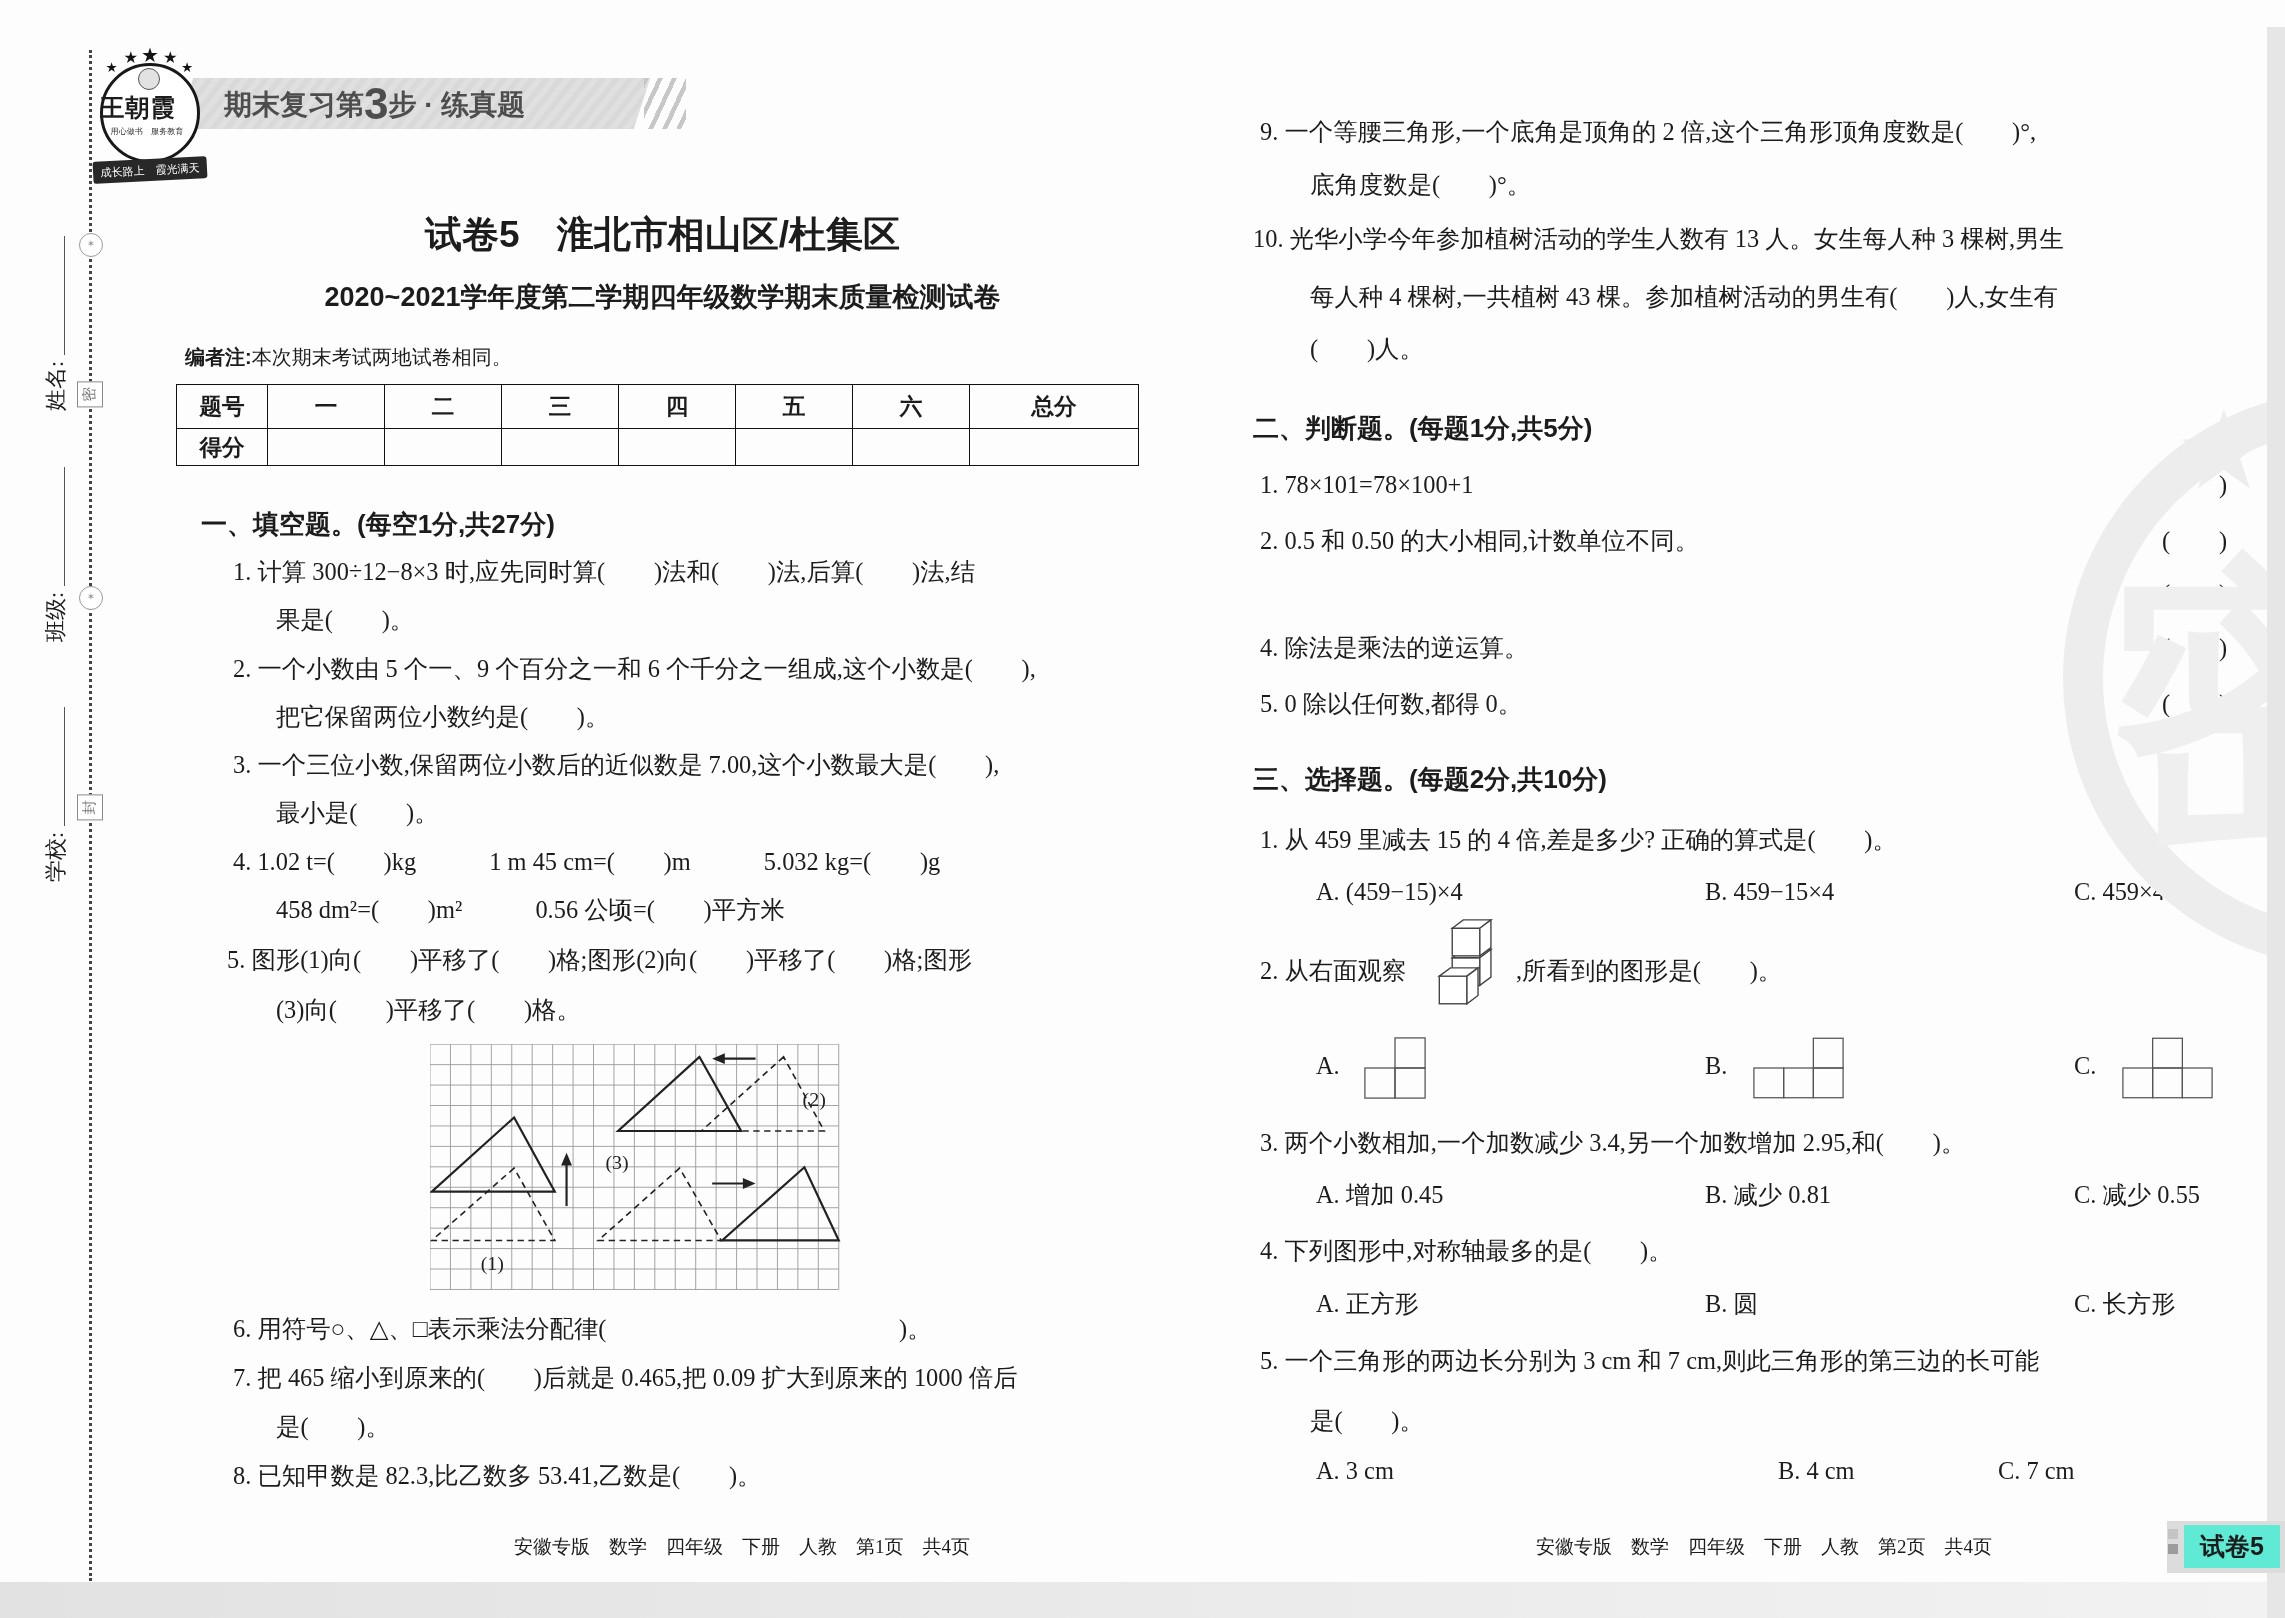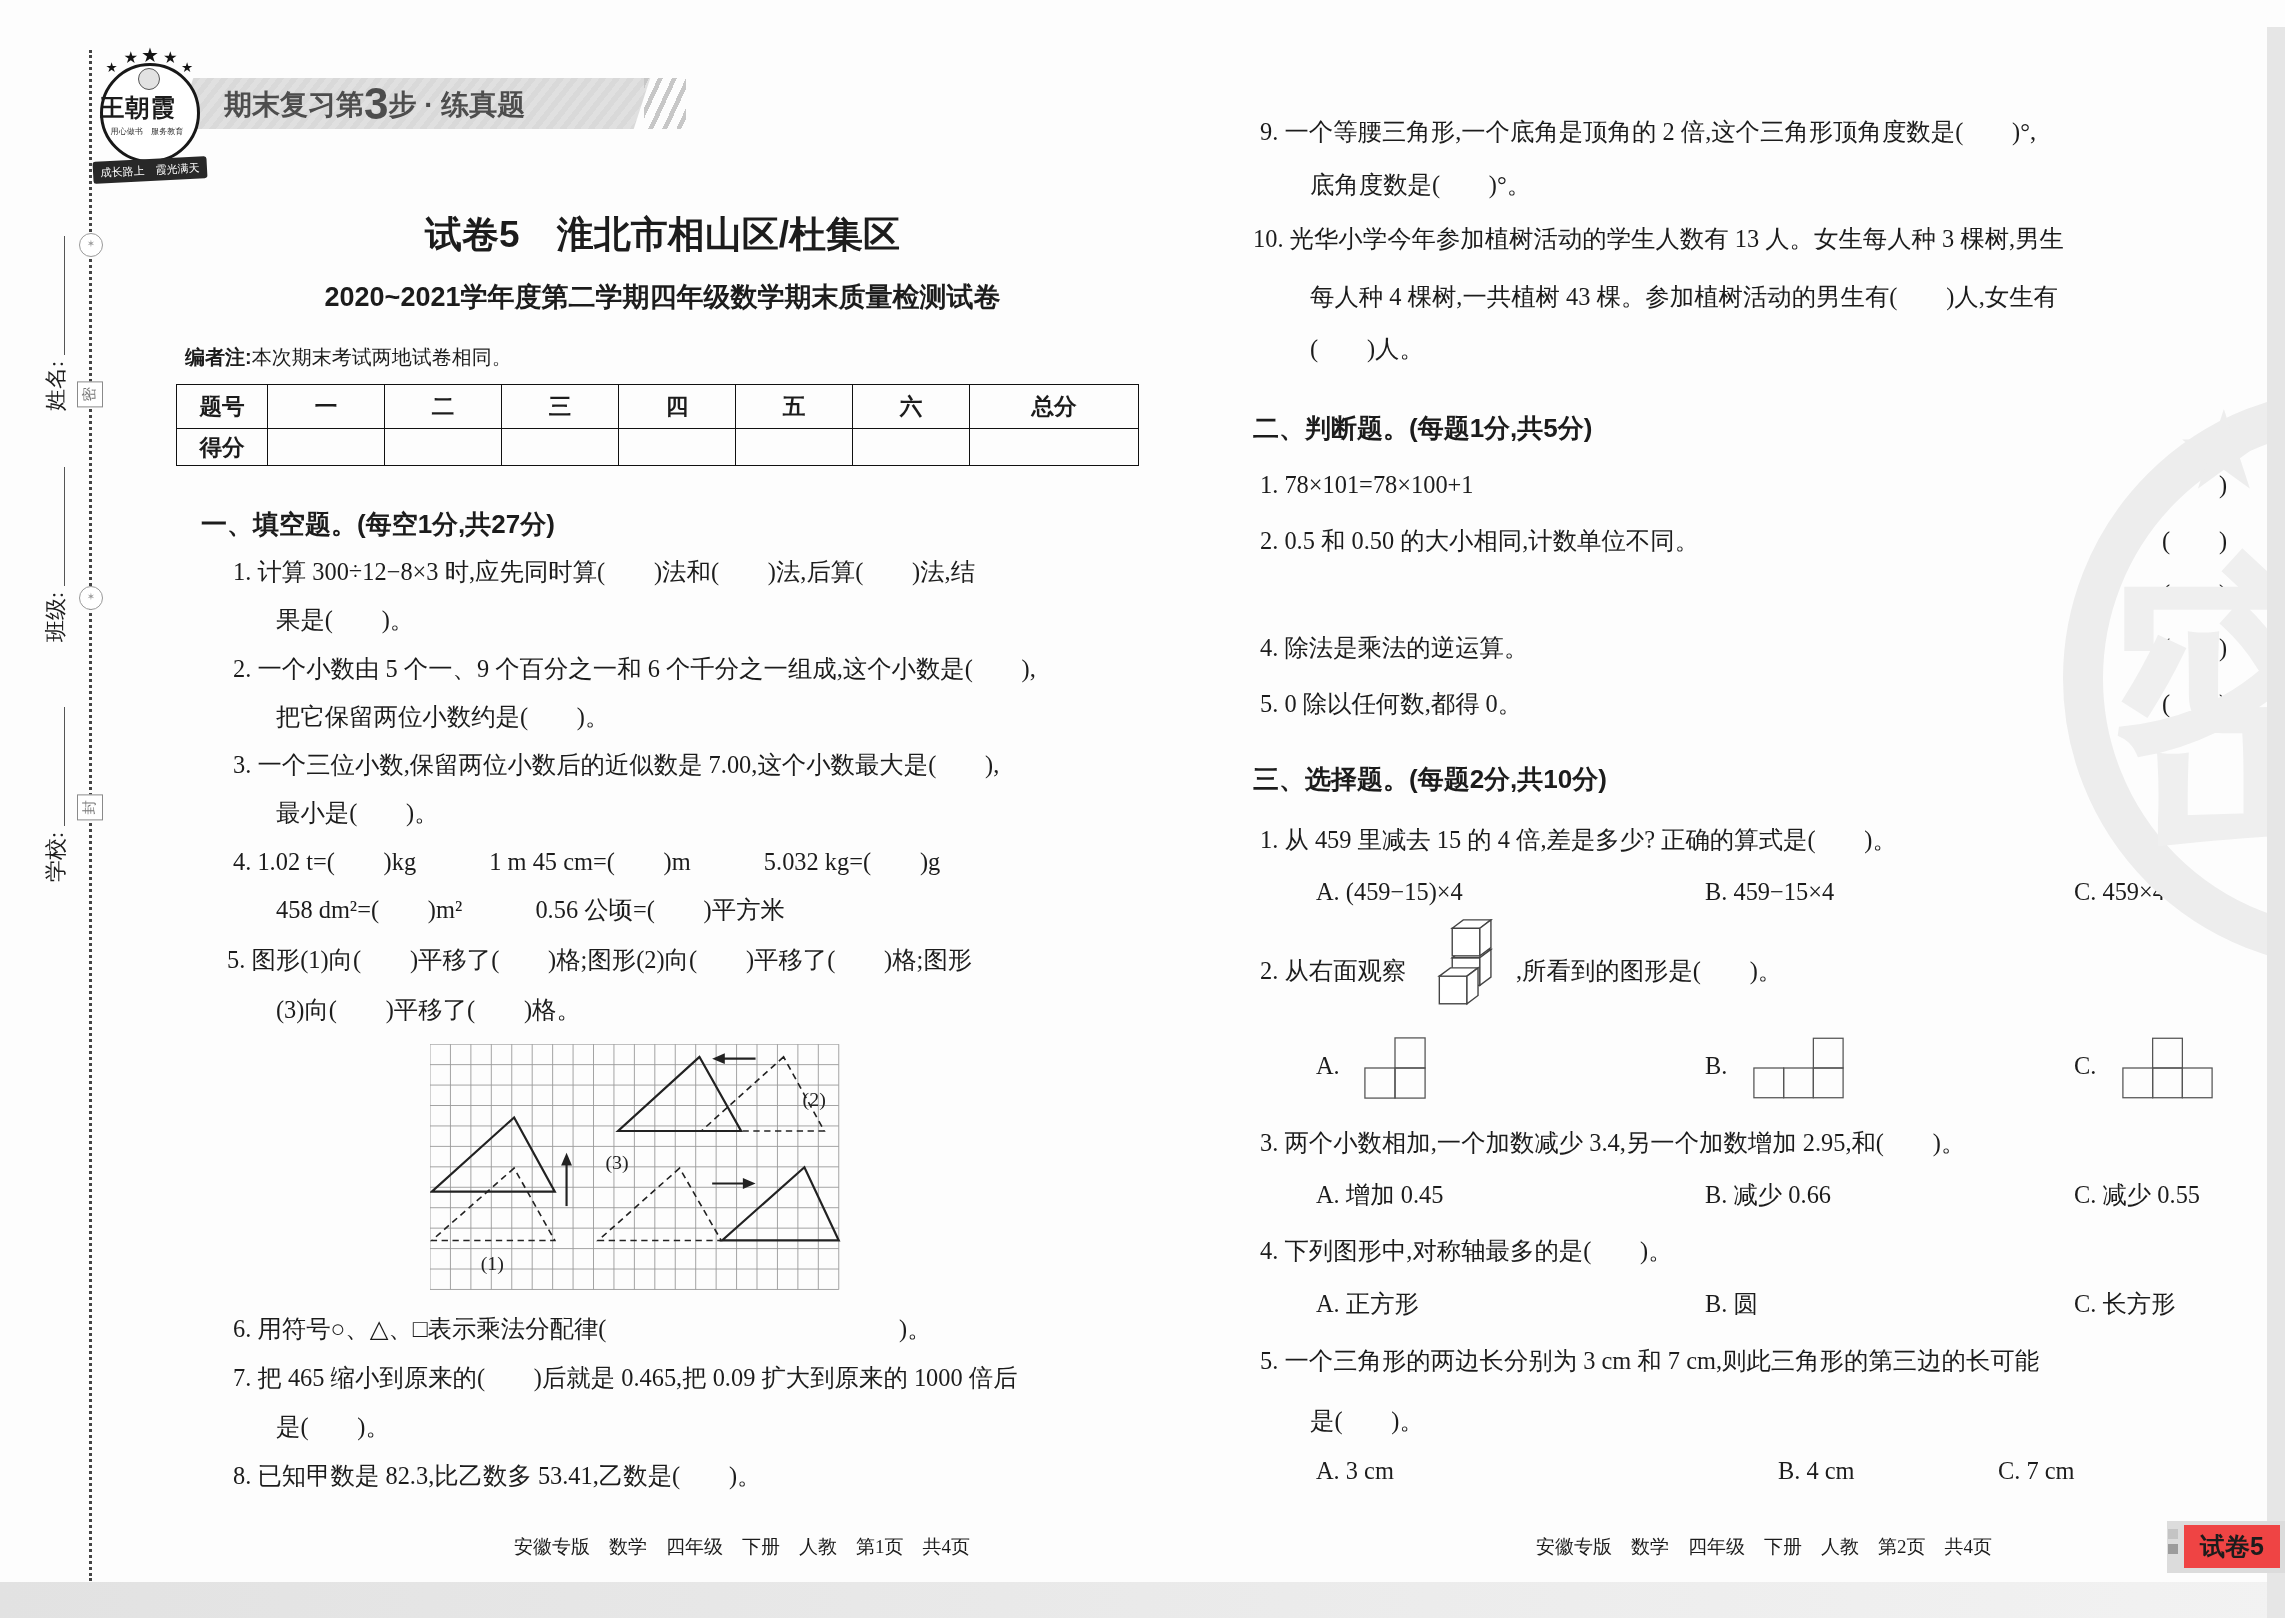--- a/index.html
+++ b/index.html
@@ -51,21 +51,21 @@
   table.score td{border:1.8px solid #111;text-align:center;padding:0;}
   table.score tr.h td{height:43px;font-weight:600;}
   table.score tr.s td{height:36px;font-weight:600;}
   
   .gridfig{position:absolute;left:430px;top:1044px;z-index:2;}
   .cubefig{position:absolute;left:1437px;top:919px;z-index:2;}
   .optfig{position:absolute;z-index:2;}
   
   .footer{position:absolute;width:688px;text-align:center;font-size:19px;top:1532px;height:29px;line-height:29px;}
   .tab-bg{position:absolute;left:2167px;top:1521px;width:119px;height:52px;background:#dcdcdc;z-index:6;}
-  .tab-inner{position:absolute;left:2184px;top:1525px;width:96px;height:43px;background:#ef4444;z-index:7;
+  .tab-inner{position:absolute;left:2184px;top:1525px;width:96px;height:43px;background:#5eead4;z-index:7;
              font-family:"Liberation Sans",sans-serif;font-weight:700;font-size:25px;line-height:43px;text-align:center;}
   .tab-sq1{position:absolute;left:2168px;top:1529px;width:10px;height:10px;background:#c4c4c4;z-index:7;}
   .tab-sq2{position:absolute;left:2168px;top:1544px;width:10px;height:10px;background:#9c9c9c;z-index:7;}
   .edge-b{position:absolute;left:0;top:1582px;width:2286px;height:36px;z-index:5;
           background:linear-gradient(to right,#e2e2e2,#f2f2f2);}
   .edge-r{position:absolute;left:2267px;top:27px;width:19px;height:1592px;background:#e6e6e6;z-index:5;}
   
   .wm{position:absolute;left:2063px;top:389px;width:579px;height:579px;border:40px solid #ededed;
       border-radius:50%;box-sizing:border-box;z-index:1;}
   .wm-star{position:absolute;left:2175px;top:387px;font-size:109px;color:#ededed;z-index:1;}
@@ -246,21 +246,21 @@
     <g fill="none" stroke="#555" stroke-width="1.4">
       <rect x="34" y="1" width="33" height="33"></rect>
       <rect x="1" y="34" width="33" height="33"></rect>
       <rect x="34" y="34" width="33" height="33"></rect>
       <rect x="67" y="34" width="33" height="33"></rect>
     </g>
   </svg>
 
   <div class="ln" style="left:1260px;top:1123px;">3. 两个小数相加,一个加数减少 3.4,另一个加数增加 2.95,和(　　)。</div>
   <div class="ln" style="left:1316px;top:1175px;">A. 增加 0.45</div>
-  <div class="ln" style="left:1705px;top:1175px;">B. 减少 0.66</div>
+  <div class="ln" style="left:1705px;top:1175px;">B. 减少 0.81</div>
   <div class="ln" style="left:2074px;top:1175px;">C. 减少 0.55</div>
 
   <div class="ln" style="left:1260px;top:1231px;">4. 下列图形中,对称轴最多的是(　　)。</div>
   <div class="ln" style="left:1316px;top:1284px;">A. 正方形</div>
   <div class="ln" style="left:1705px;top:1284px;">B. 圆</div>
   <div class="ln" style="left:2074px;top:1284px;">C. 长方形</div>
 
   <div class="ln" style="left:1260px;top:1341px;">5. 一个三角形的两边长分别为 3 cm 和 7 cm,则此三角形的第三边的长可能</div>
   <div class="ln" style="left:1310px;top:1401px;">是(　　)。</div>
   <div class="ln" style="left:1316px;top:1451px;">A. 3 cm</div>

